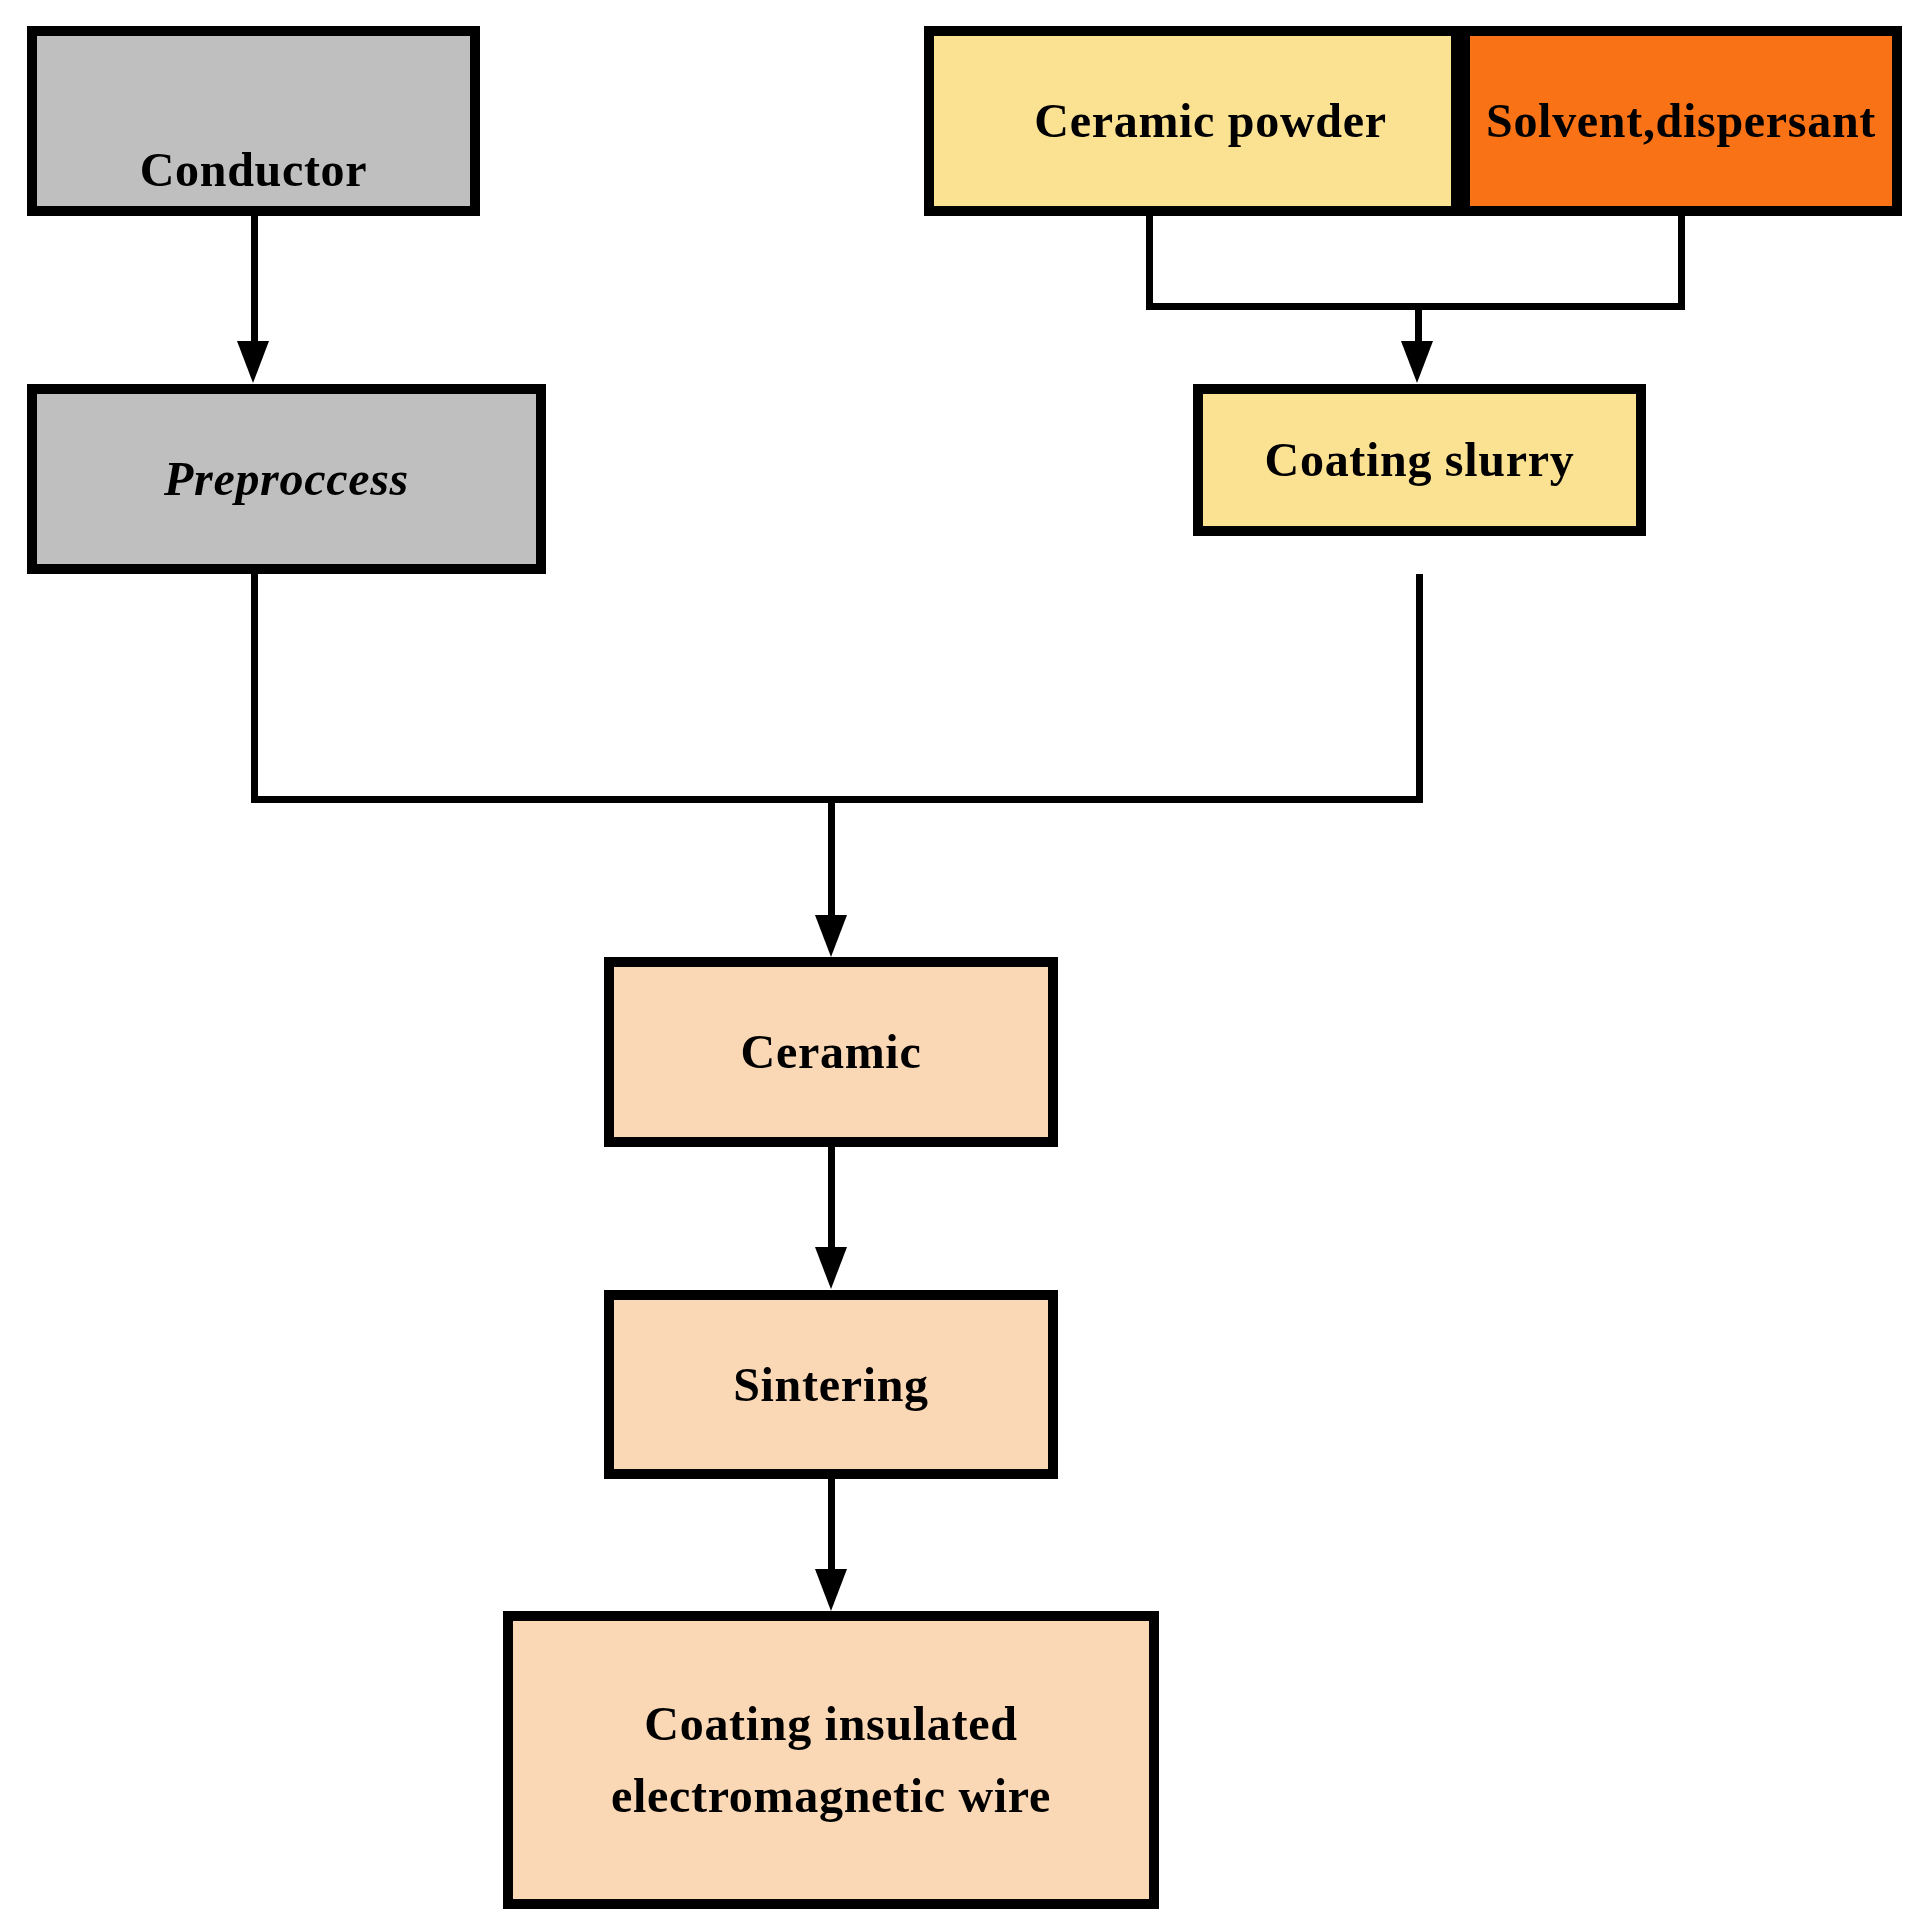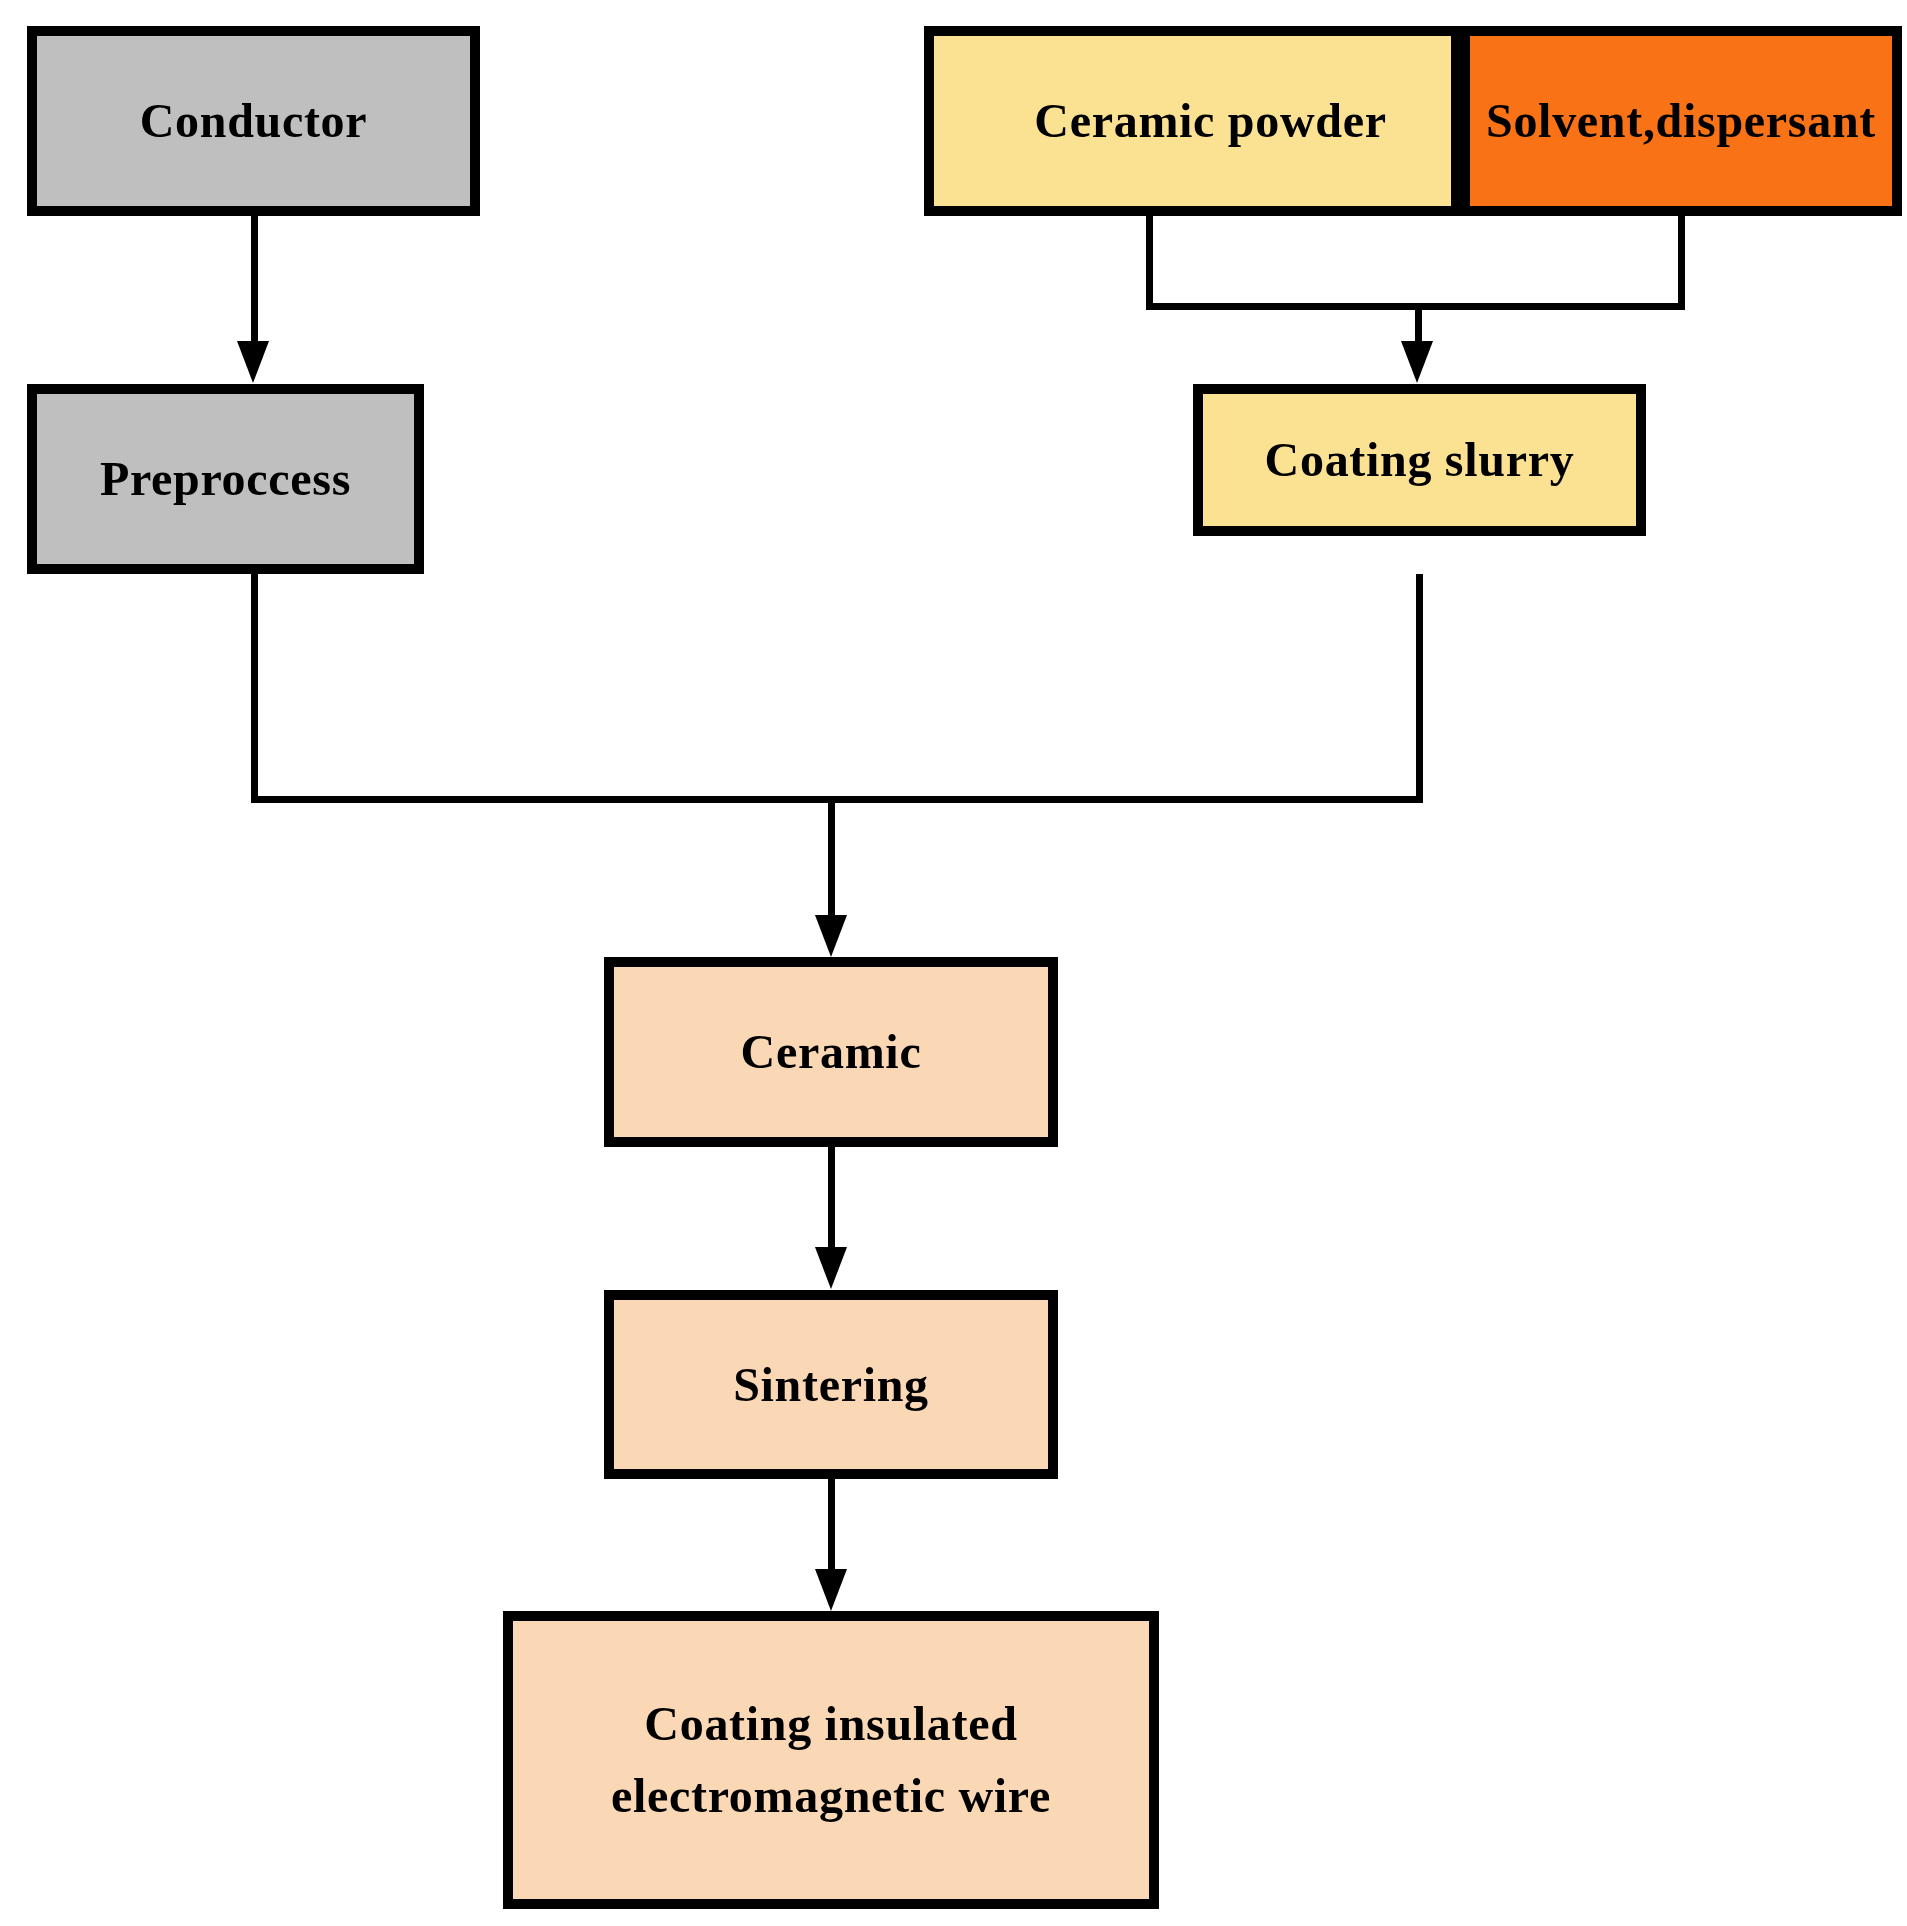--- a/index.html
+++ b/index.html
@@ -10,21 +10,21 @@
   .label{font-weight:bold;font-size:48px;color:#000;text-align:center;
          white-space:pre-line;line-height:1.5;letter-spacing:0.7px;}
   .line{position:absolute;background:#000;}
   .head{position:absolute;width:0;height:0;
         border-left:16px solid transparent;border-right:16px solid transparent;
         border-top:42px solid #000;}
   
   .n-conductor   {left:27px;   top:25.6px;   width:453px; height:190px;}
   .n-ceramic     {left:924px; top:25.6px;   width:537px; height:190px;padding-left:36px;}
   .n-solvent     {left:1460px; top:25.6px;   width:442px; height:190px;}
-  .n-preproccess {left:27px;   top:384px;  width:397px; height:190px;}
+  .n-preproccess {left:27px;   top:384px;  width:519px; height:190px;font-style:italic;}
   .n-slurry      {left:1193px; top:384px;  width:453px; height:152px;}
   .n-coating     {left:604px;  top:957px; width:454px; height:190px;}
   .n-sintering   {left:604px;  top:1290px; width:454px; height:189px;}
   .n-final       {left:503px;  top:1611px; width:656px; height:298px;}
   
   .e-a-shaft{left:251px;  top:216px;  width:6.6px;    height:129px;}
   .e-a-head {left:237px;  top:341px;}
   .e-b      {left:1146px; top:216px;  width:6.6px;    height:94px;}
   .e-c      {left:1678px; top:216px;  width:6.6px;    height:94px;}
   .e-d      {left:1146px; top:303px;  width:538px;  height:6.6px;}
@@ -38,21 +38,21 @@
   .e-j-shaft{left:828px; top:1147px; width:6.6px;    height:103px;}
   .e-j-head {left:815px; top:1247px;}
   .e-k-shaft{left:828px; top:1478px; width:6.6px;    height:94px;}
   .e-k-head {left:815px; top:1569px;}
 </style>
 </head>
 <body>
 
 <div class="canvas">
 
-  <div class="node n-conductor" style="background-color: rgb(191, 191, 191);">
+  <div class="node n-conductor" style="background-color: rgb(191, 191, 191); align-items: flex-end;">
     <span class="label">Conductor</span>
   </div>
 
   <div class="node n-ceramic" style="background-color: rgb(251, 225, 146);">
     <span class="label">Ceramic powder</span>
   </div>
 
   <div class="node n-solvent" style="background-color: #f97316;">
     <span class="label">Solvent,dispersant</span>
   </div>

